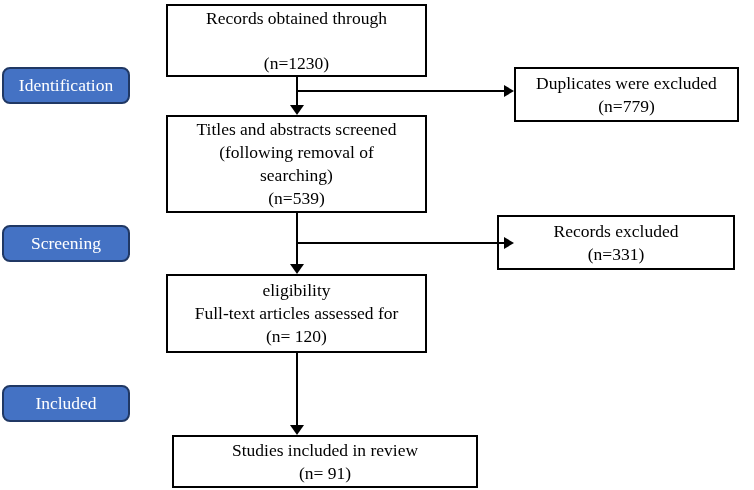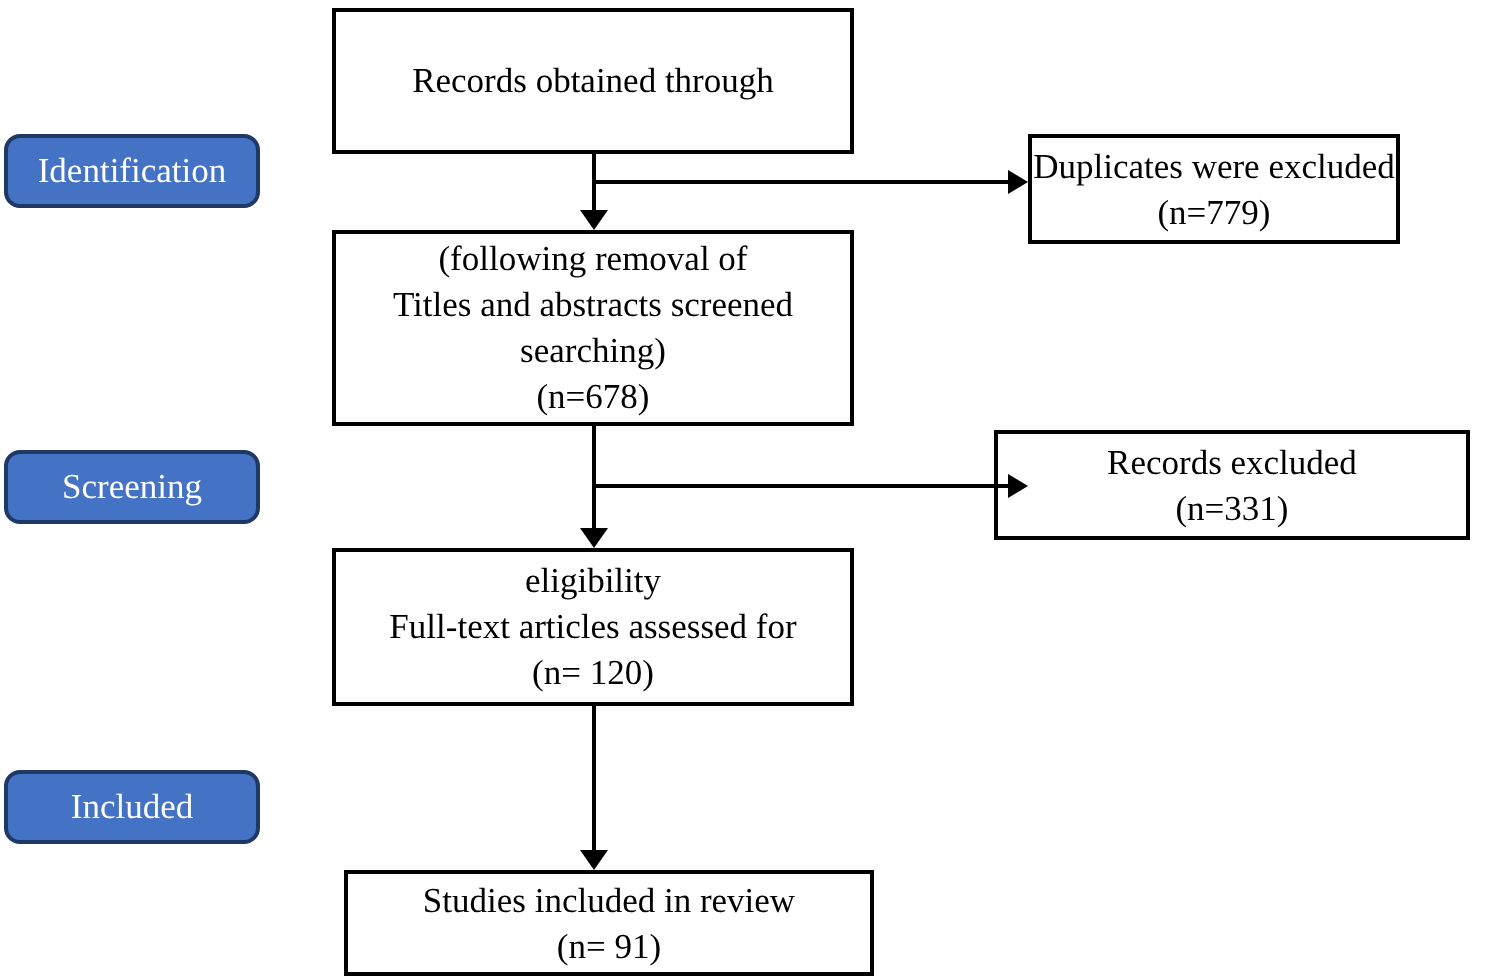--- a/index.html
+++ b/index.html
@@ -30,22 +30,22 @@
     align-items: center;
     justify-content: center;
     text-align: center;
     font-size: 17.5px;
     line-height: 23px;
   }
   .mbox { left: 166px; width: 261px; }
   .mbox-0 { top: 4px;   height: 73px; gap: 22px; }
   .mbox-1 { top: 115px; height: 98px; }
   .mbox-2 { top: 274px; height: 79px; }
-  .mbox-3 { left: 172px; width: 265px; top: 435px; height: 53px; }
-  .sbox-0 { left: 514px; width: 186px; top: 67px;  height: 55px; }
+  .mbox-3 { left: 172px; width: 306px; top: 435px; height: 53px; }
+  .sbox-0 { left: 514px; width: 225px; top: 67px;  height: 55px; }
   .sbox-1 { left: 497px; width: 238px; top: 215px; height: 55px; justify-content: center; }
   .stage {
     position: absolute;
     left: 2px;
     width: 128px;
     height: 37px;
     box-sizing: border-box;
     background: var(--stage-fill, #4472C4);
     border: 2px solid var(--stage-border, #203864);
     border-radius: 8px;
@@ -108,27 +108,28 @@
   </div>
   <div class="stage stage-1">
     <span>Screening</span>
   </div>
   <div class="stage stage-2">
     <span>Included</span>
   </div>
 
   <div class="box mbox mbox-0">
     <div>Records obtained through</div>
+    <div>(n=1230)</div>
   </div>
 
   <div class="box mbox mbox-1">
+    <div>Titles and abstracts screened</div>
     <div>(following removal of</div>
-    <div>Titles and abstracts screened</div>
     <div>searching)</div>
-    <div>(n=678)</div>
+    <div>(n=539)</div>
   </div>
 
   <div class="box mbox mbox-2">
     <div>eligibility</div>
     <div>Full-text articles assessed for</div>
     <div>(n= 120)</div>
   </div>
 
   <div class="box mbox mbox-3">
     <div>Studies included in review</div>

